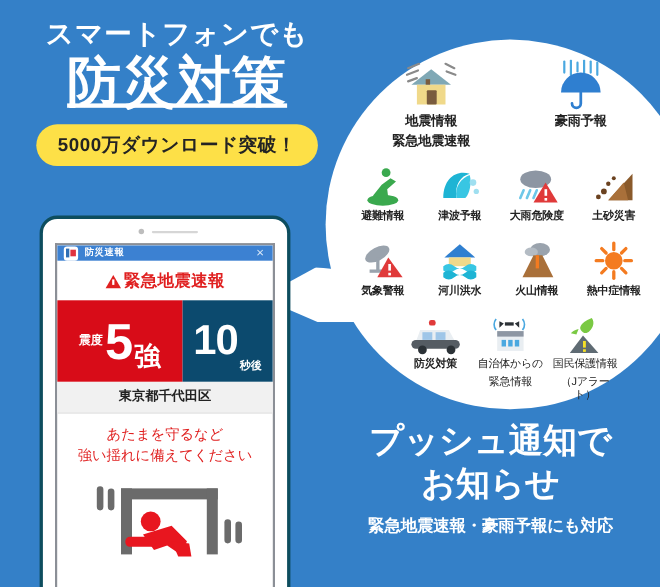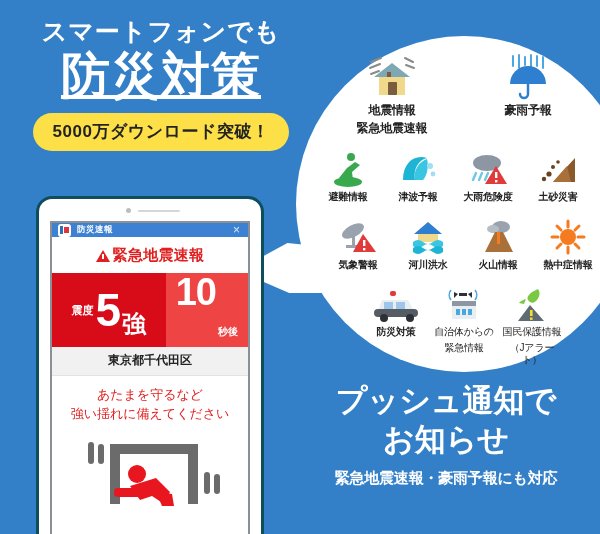--- a/index.html
+++ b/index.html
@@ -79,21 +79,21 @@
 
   .measure{display:flex;height:74px;}
   .m-left{
     flex:1.38;background:#d80c18;color:#fff;display:flex;align-items:center;
     justify-content:center;gap:2px;
   }
   .m-left .lbl{font-size:11px;font-weight:700;line-height:1.1;}
   .m-left .num{font-size:46px;font-weight:700;line-height:1;letter-spacing:-1px;}
   .m-left .kyo{font-size:24px;font-weight:700;align-self:flex-end;padding-bottom:7px;}
   .m-right{
-    flex:1;background:#ef4444;color:#fff;display:flex;
+    flex:1;background:#0c4a6e;color:#fff;display:flex;align-items:center;
     justify-content:center;gap:2px;
   }
   .m-right .num{font-size:38px;font-weight:700;line-height:1;letter-spacing:-1px;}
   .m-right .unit{font-size:10px;font-weight:700;align-self:flex-end;padding-bottom:8px;}
 
   .place{
     background:#f1f1f1;text-align:center;font-size:12px;font-weight:700;
     color:#222;padding:5px 0 6px;border-bottom:1px solid #e2e2e2;
   }
   .advice{
@@ -283,21 +283,21 @@
             <circle cx="12" cy="24" r="2.6" fill="#6b4220"></circle>
             <circle cx="7" cy="29" r="2.2" fill="#6b4220"></circle>
             <circle cx="16" cy="17" r="2" fill="#6b4220"></circle>
             <circle cx="21" cy="12" r="1.8" fill="#6b4220"></circle>
           </svg>
         </div>
         <div class="ilabel">土砂災害</div>
       </div>
     </div>
 
-    <div class="irow row3" style="margin-top:10px;justify-content:flex-end;">
+    <div class="irow row3" style="margin-top:10px;">
       <div class="icell">
         <div class="glyph sm">
           <svg width="42" height="38" viewBox="0 0 42 38">
             <ellipse cx="16" cy="13" rx="12" ry="6" transform="rotate(-28 16 13)" fill="#9aa3ad"></ellipse>
             <rect x="15" y="16" width="3" height="12" fill="#9aa3ad"></rect>
             <rect x="9" y="27" width="16" height="3" fill="#9aa3ad"></rect>
             <path d="M26 16 L39 34 L16 34 Z" fill="#e03a3a"></path>
             <rect x="26" y="22" width="2.4" height="6" fill="#fff"></rect>
             <rect x="26" y="30" width="2.4" height="2.4" fill="#fff"></rect>
           </svg>

